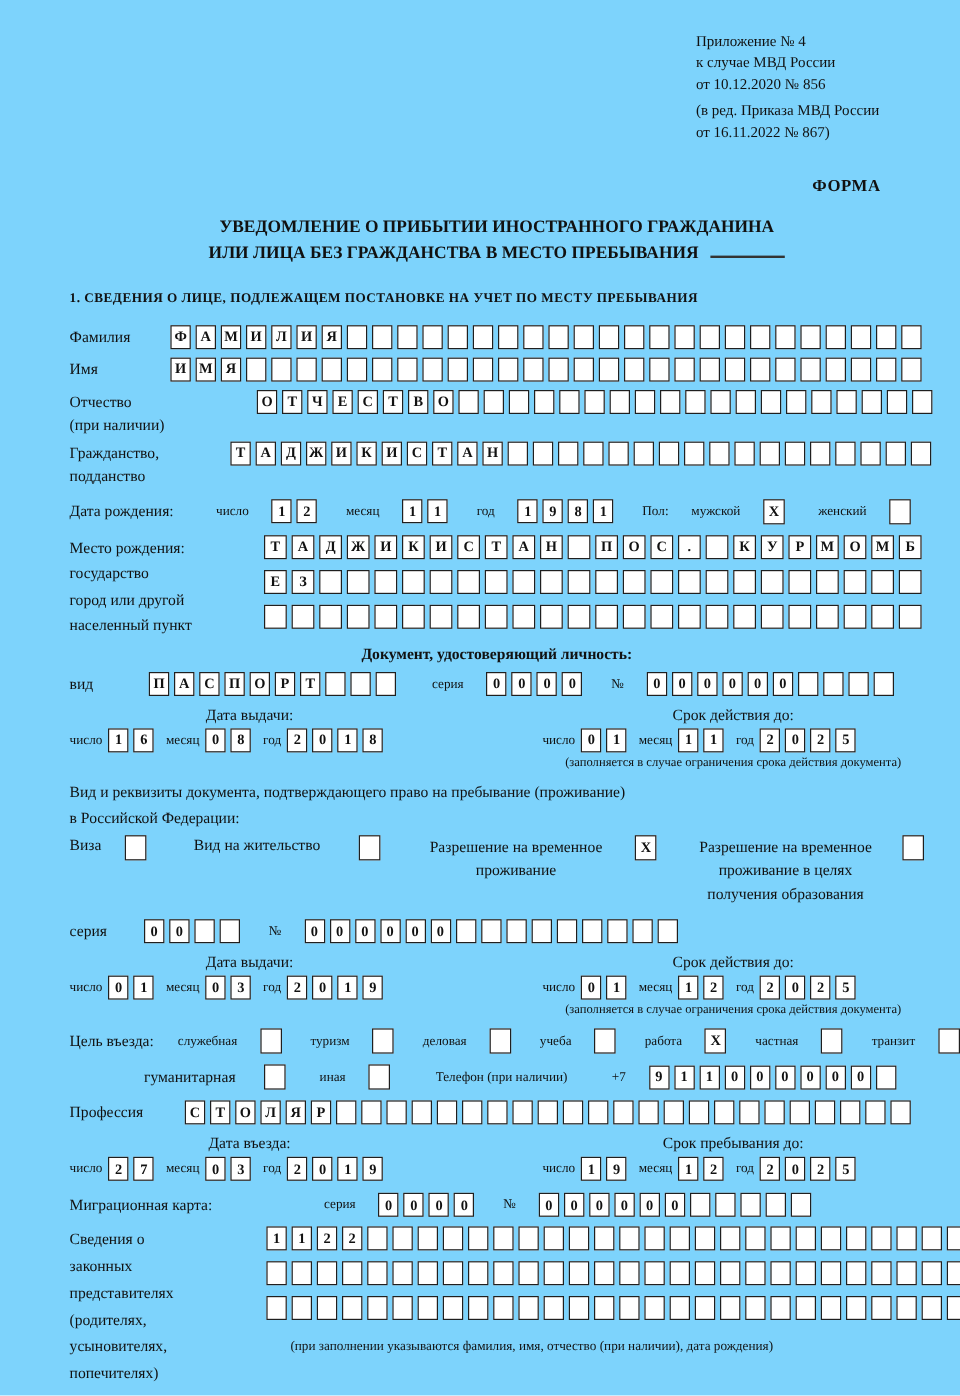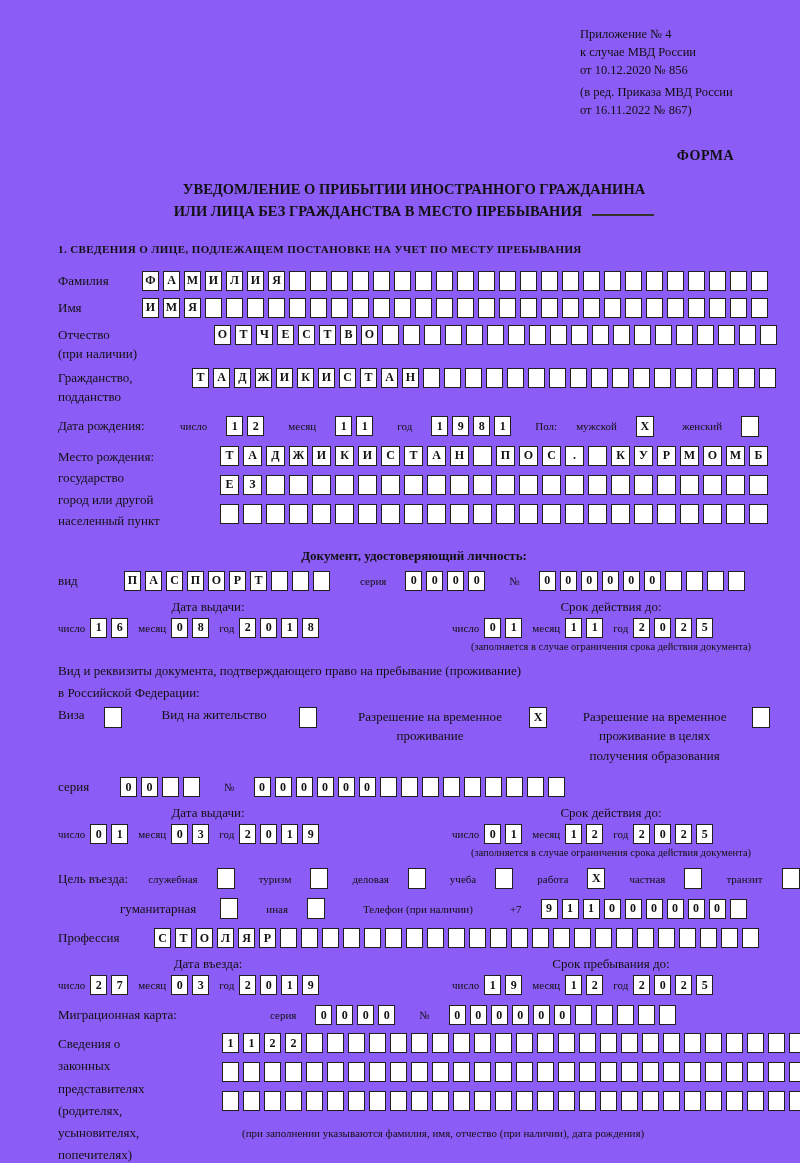--- a/index.html
+++ b/index.html
@@ -1,18 +1,18 @@
 <!DOCTYPE html>
 <html><head>
 <meta charset="utf-8">
 <style>
   html,body{margin:0;padding:0;background:#ffffff;}
   .page{
     width:800px;height:1163px;box-sizing:border-box;position:relative;
-    background:#8b5cf6;color:#111;
+    background:#7dd3fc;color:#111;
     font-family:"Liberation Serif","DejaVu Serif",serif;
     padding:26px 30px 0 58px;overflow:hidden;
   }
   .top-right{margin-left:auto;width:190px;font-size:12.5px;line-height:1.42;}
   .edition{margin-top:5px;}
   .forma{text-align:right;padding-right:36px;font-weight:bold;font-size:14px;margin-top:28px;letter-spacing:.5px;}
   .title{text-align:center;font-weight:bold;font-size:14.5px;line-height:1.55;margin-top:14px;}
   .blank-line{display:inline-block;width:62px;border-bottom:2px solid #333;margin-left:10px;}
   .sec-heading{font-weight:bold;font-size:11px;margin-top:20px;letter-spacing:.4px;}
   .frow{display:flex;align-items:center;margin-top:7px;gap:14px;}
@@ -324,21 +324,21 @@
           <span class="cell"></span>
           <span class="cell"></span>
           <span class="cell"></span>
           <span class="cell"></span>
           <span class="cell"></span>
           <span class="cell"></span>
         </div>
     </div>
   </div>
 
-  <div class="center-head" style="margin-top:15px">Документ, удостоверяющий личность:</div>
+  <div class="center-head" style="margin-top:4px">Документ, удостоверяющий личность:</div>
 
   <div class="frow">
     <span class="lbl" style="width:52px">вид</span>
     <div class="cells">
         <span class="cell">П</span>
         <span class="cell">А</span>
         <span class="cell">С</span>
         <span class="cell">П</span>
         <span class="cell">О</span>
         <span class="cell">Р</span>

